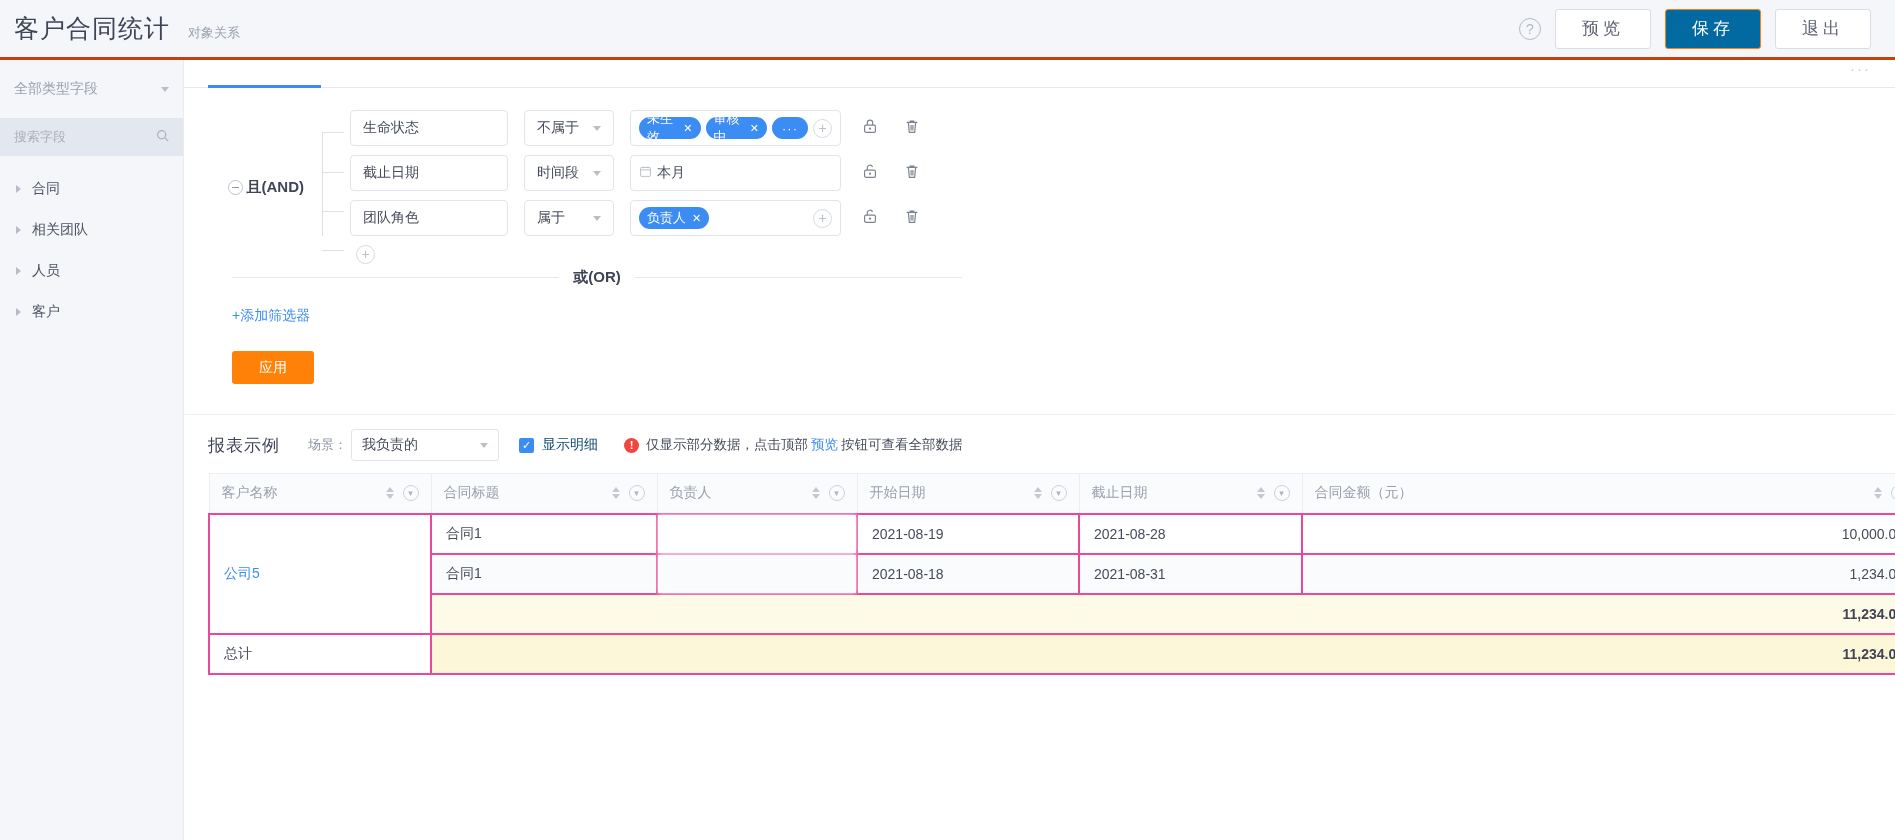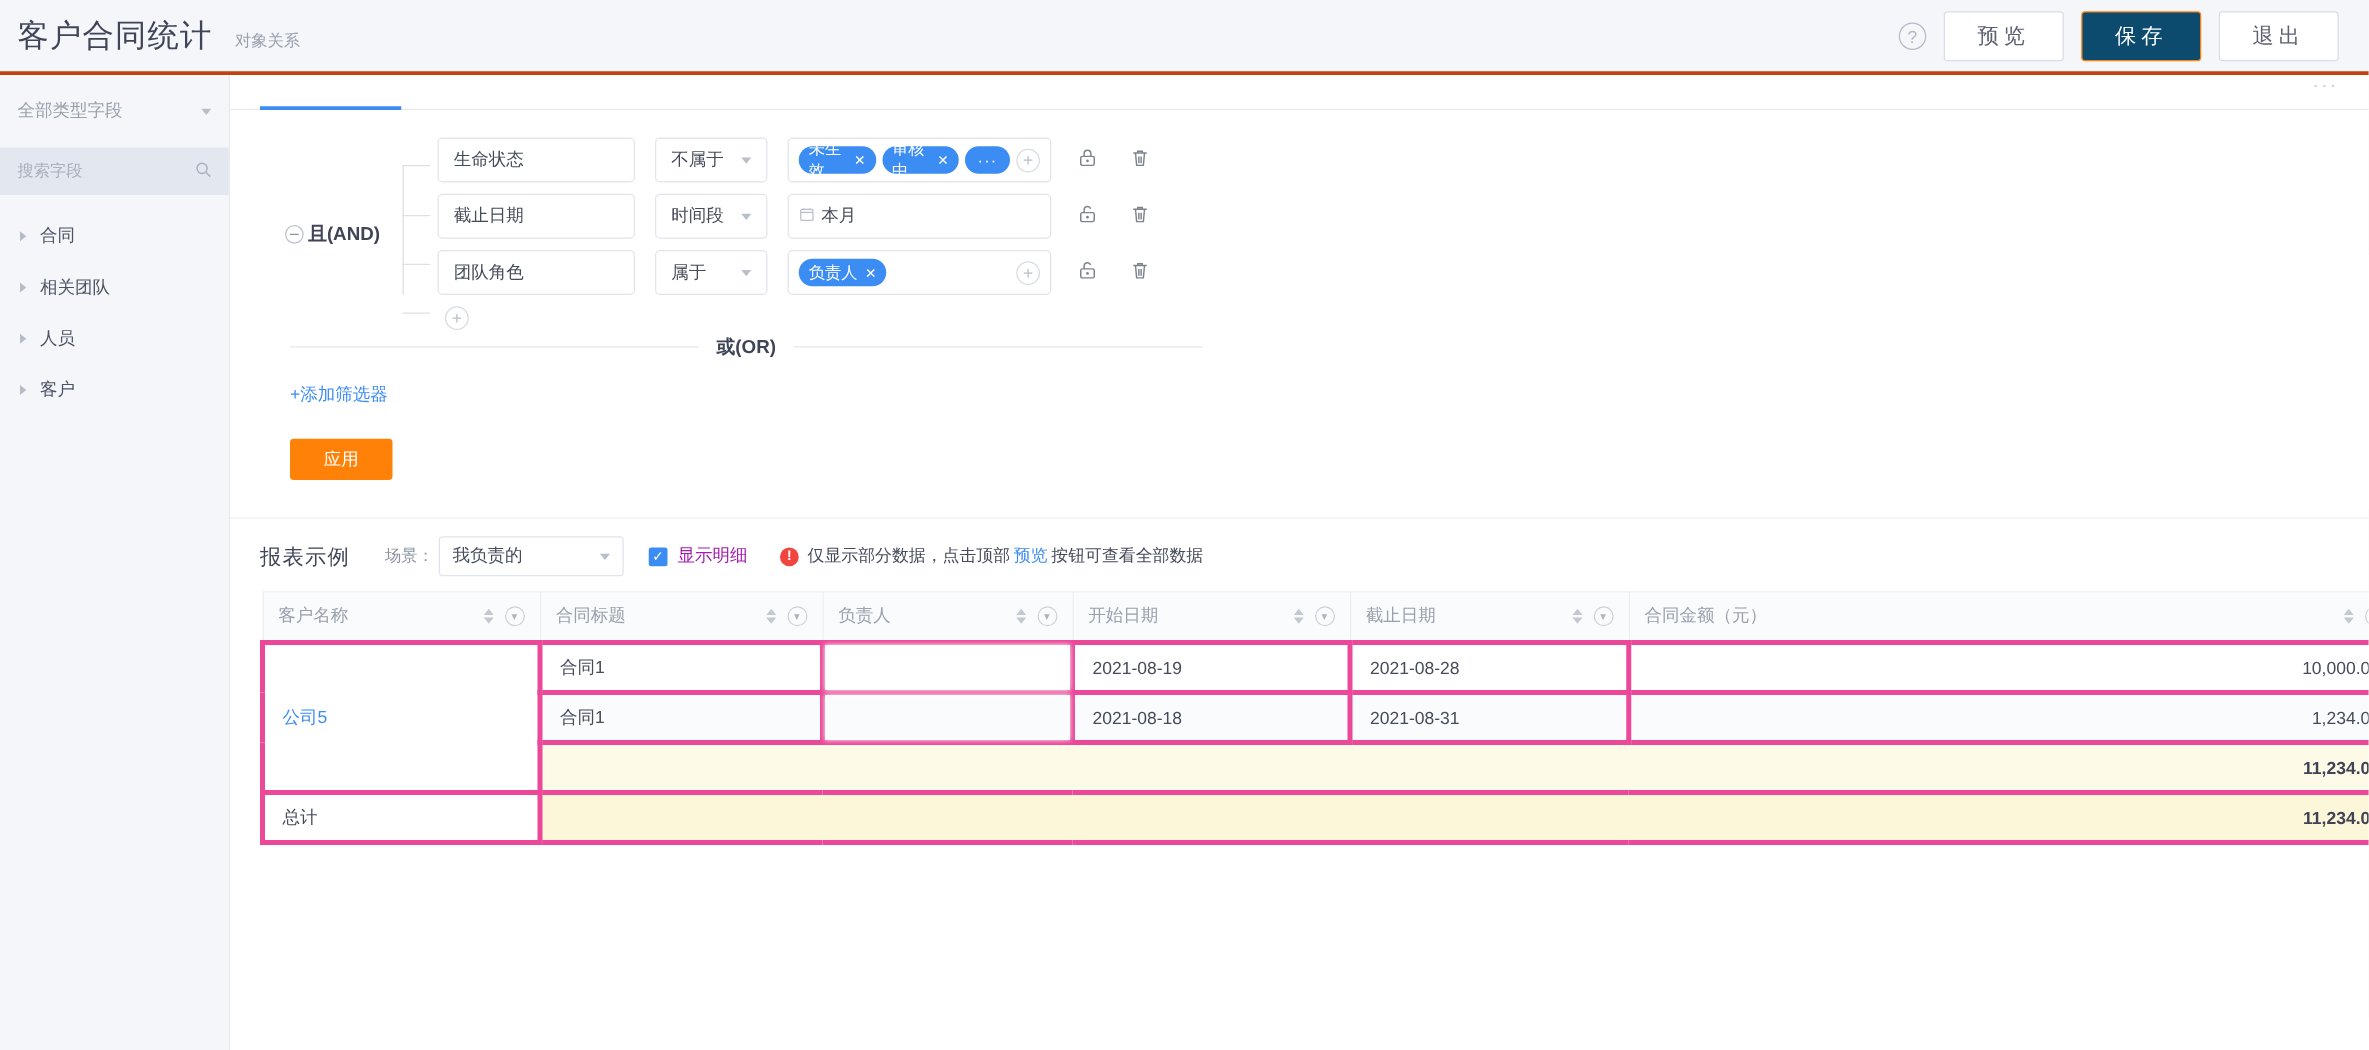--- a/index.html
+++ b/index.html
@@ -26,21 +26,21 @@
     width:22px; height:22px; border-radius:50%; border:1.5px solid #b4bac6;
     color:#b4bac6; font-size:14px; display:flex; align-items:center;
     justify-content:center; cursor:pointer;
   }
   .hbtn {
     min-width:96px; height:40px; padding:0 22px; border-radius:3px;
     border:1px solid #d9dde5; background:#fff; color:#5b6170;
     font-size:17px; letter-spacing:4px; cursor:pointer;
     display:flex; align-items:center; justify-content:center;
   }
-  .hbtn.primary { background:#0c4a6e; border-color:#ff8108; color:#fff;padding-left:22px; }
+  .hbtn.primary { background:#0369a1; border-color:#ff8108; color:#fff;padding-left:22px; }
 
   
   .body { flex:1; display:flex; min-height:0; }
 
   
   .sidebar { width:184px; flex:0 0 184px; background:#f4f6fa; border-right:1px solid #e9ebf0; }
   .side-select {
     height:58px; display:flex; align-items:center; padding:0 14px;
     color:#9aa0ad; font-size:14px; cursor:pointer;
   }
@@ -143,21 +143,21 @@
   .scene-select {
     margin-left:4px; width:148px; height:32px; border:1px solid #e1e4ea; border-radius:3px;
     display:flex; align-items:center; padding:0 10px; font-size:14px; color:#454b59; cursor:pointer;
   }
   .scene-select .caret { margin-left:auto; }
   .checkbox-wrap { margin-left:20px; display:flex; align-items:center; cursor:pointer; }
   .cbox {
     width:15px; height:15px; border-radius:2px; background:#3b8cf3; color:#fff; font-size:11px;
     display:flex; align-items:center; justify-content:center; margin-right:8px;
   }
-  .cbox-label { font-size:14px; color:#a21caf; }
+  .cbox-label { font-size:14px; color:#0c4a6e; }
   .warn { margin-left:26px; display:flex; align-items:center; font-size:13.5px; color:#454b59; }
   .warn-ico {
     width:15px; height:15px; border-radius:50%; background:#f1463f; color:#fff; font-size:11px;
     font-weight:bold; display:flex; align-items:center; justify-content:center; margin-right:7px;
   }
   .warn a { color:#3b8cf3; text-decoration:none; margin:0 3px; cursor:pointer; }
 
   
   .tbl { width:1710px; margin-left:24px; border-collapse:collapse; table-layout:fixed; }
   .tbl th {
@@ -171,21 +171,21 @@
     display:block; width:0; height:0; border-left:4.5px solid transparent;
     border-right:4.5px solid transparent;
   }
   .sorter i.up   { border-bottom:5px solid #c3c8d1; margin-bottom:2px; }
   .sorter i.down { border-top:5px solid #c3c8d1; }
   .hmenu {
     width:16px; height:16px; border-radius:50%; border:1px solid #cdd2da; color:#aeb4bf;
     font-size:9px; line-height:14px; text-align:center; cursor:pointer;
   }
   .tbl td {
-    height:40px; border:4px solid #ec4899; font-size:14px; color:#454b59;
+    height:40px; border:2px solid #ec4899; font-size:14px; color:#454b59;
     padding:0 14px; background:#fff;
   }
   .tbl td.num { text-align:right; }
   .tbl td.link { color:#3b8cf3; cursor:pointer; vertical-align:middle; }
   .tbl tr.alt td { background:#fafbfc; }
   .tbl td.subtotal { background:#fdfbe8; text-align:right; font-weight:bold; color:#3f4353; }
   .tbl td.total { background:#fcf7d9; text-align:right; font-weight:bold; color:#3f4353; }
   .tbl td.total-label { background:#fff; }
   .blurred { filter:blur(2.2px); color:#6a7180; }
 </style>

